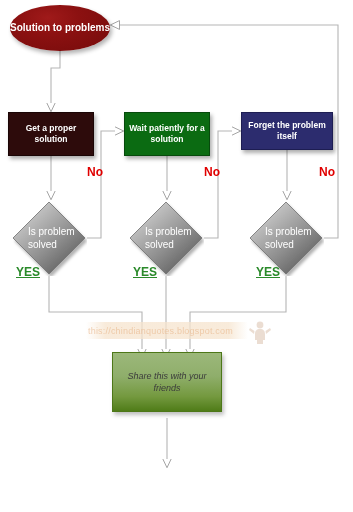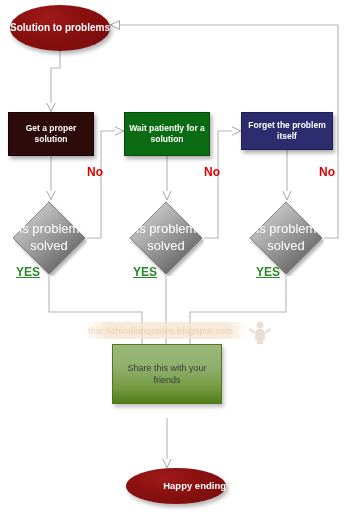--- a/index.html
+++ b/index.html
@@ -78,55 +78,56 @@
   }
   #box-forget {
     left: 241px; top: 112px;
     width: 92px; height: 38px;
     background: #2c2c6e;
     border: 1px solid #1d1d52;
   }
   
   #box-share {
     position: absolute;
-    left: 112px; top: 344px;
+    left: 112px; top: 352px;
     width: 110px; height: 60px;
     background: linear-gradient(to bottom, #9cb87a 0%, #8fae6b 40%, #74993f 75%, #4f7c18 100%);
     border: 1px solid #4d7718;
     display: flex;
     align-items: center;
     justify-content: center;
     text-align: center;
     color: #3b3b3b;
     font-size: 9px;
     line-height: 1.35;
     box-sizing: border-box;
     box-shadow: 2px 3px 4px rgba(0,0,0,0.25);
+    font-style: italic;
   }
   
   .diamond-wrap {
     position: absolute;
     width: 76px;
     height: 76px;
   }
   .diamond-shape {
     position: absolute;
     left: 0; top: 0;
     width: 100%; height: 100%;
   }
   .diamond-label {
     position: absolute;
-    left: 0; top: 0;
+    left: 17px; top: 0;
     width: 100%; height: 100%;
     display: flex;
     align-items: center;
     justify-content: center;
-    text-align: center;
+    text-align: left;
     color: #ffffff;
-    font-size: 13px;
+    font-size: 10px;
     line-height: 1.3;
   }
   #diamond-1 { left: 11px; top: 200px; }
   #diamond-2 { left: 128px; top: 200px; }
   #diamond-3 { left: 248px; top: 200px; }
   
   .edge-label {
     position: absolute;
     font-size: 12px;
     font-weight: bold;
@@ -265,23 +266,20 @@
       <path d="M11,9 C14.5,9 16,11 16,14 L16,20 L14,20 L14,24 L8,24 L8,20 L6,20 L6,14 C6,11 7.5,9 11,9 Z"></path>
       <path d="M5.5,11 L1,8 L0,10 L5,14 Z"></path>
       <path d="M16.5,11 L21,8 L22,10 L17,14 Z"></path>
     </g>
   </svg>
 
   <div id="box-share">
     <span>Share this with your friends</span>
   </div>
 
-  <div class="ellipse" id="end-ellipse">
-    <span>Happy ending</span>
-  </div>
 
   <div class="edge-label lbl-no" id="no-1">No</div>
   <div class="edge-label lbl-no" id="no-2">No</div>
   <div class="edge-label lbl-no" id="no-3">No</div>
 
   <div class="edge-label lbl-yes" id="yes-1">YES</div>
   <div class="edge-label lbl-yes" id="yes-2">YES</div>
   <div class="edge-label lbl-yes" id="yes-3">YES</div>
 
 </div>

